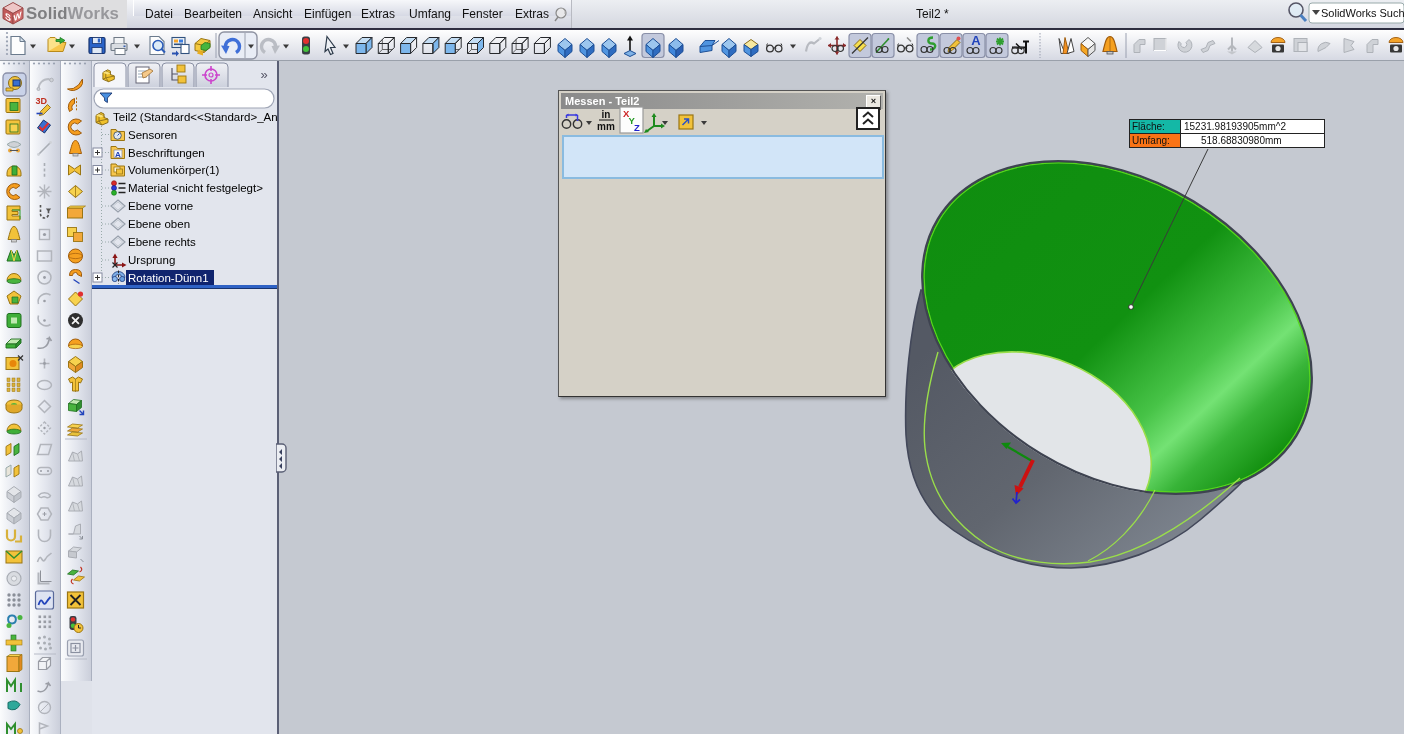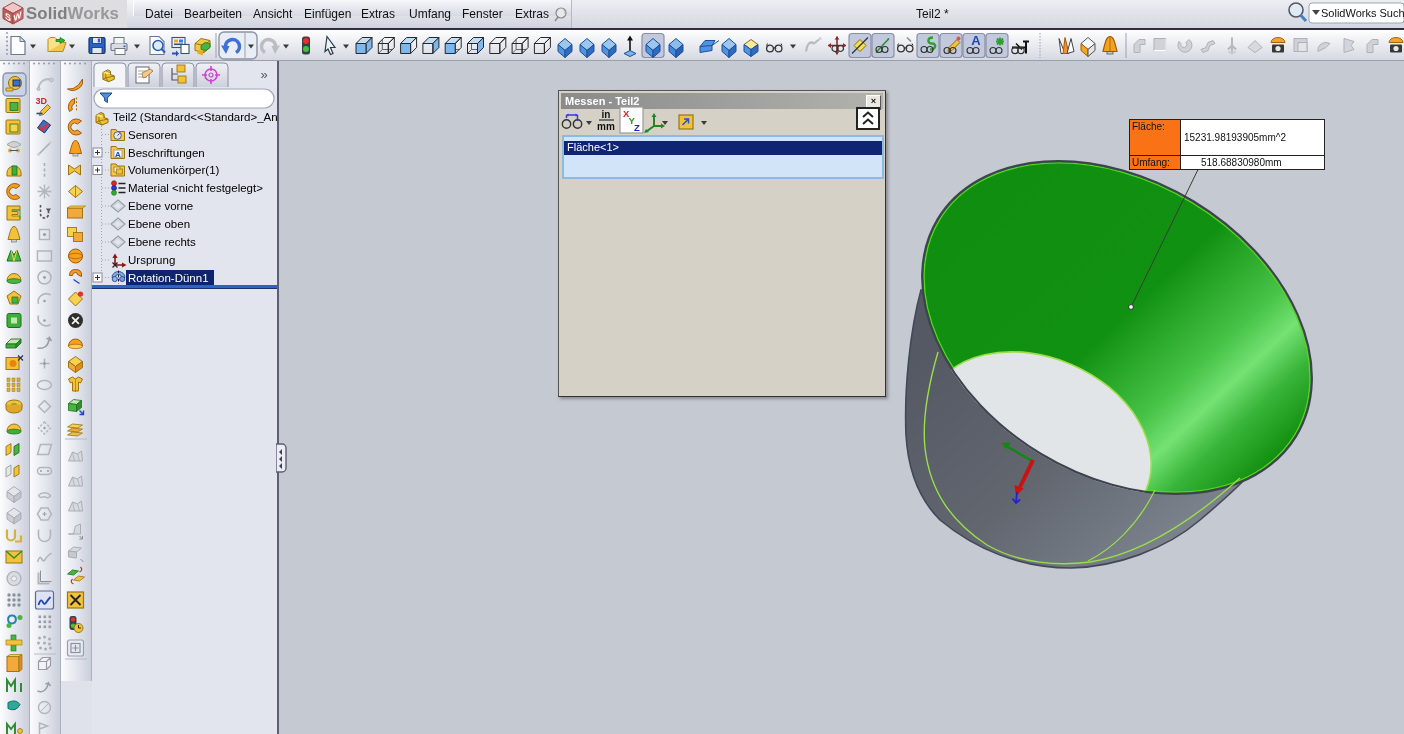--- a/index.html
+++ b/index.html
@@ -824,22 +824,22 @@
         <line x1="1" y1="-1" x2="-12" y2="26" stroke="#cc1111" stroke-width="4"></line>
         <path d="M-16,35 l-1.5,-11 9,3.5 z" fill="#cc1111"></path>
         <path d="M-15,31 l-1,11 m-3.5,-4.5 l3.5,4.5 4,-3.5" stroke="#2222cc" stroke-width="1.7" fill="none"></path>
       </g>
       <line x1="1131" y1="307" x2="1208" y2="149" stroke="#3a3a3a" stroke-width="1"></line>
       <circle cx="1131" cy="307" r="2.4" fill="#fff" stroke="#333" stroke-width="1"></circle>
     </g>
   </svg>
 <div style="position:absolute;left:1129px;top:119px;border:1px solid #222;background:#fff;font:10px 'Liberation Sans',sans-serif;color:#111">
     <div style="display:flex;border-bottom:1px solid #222">
-      <div style="width:46px;background:#f97316;border-right:1px solid #222;padding:1px 2px">Fläche:</div>
-      <div style="padding:12px 3px;width:103px">15231.98193905mm^2</div>
+      <div style="width:46px;background:#14b8a6;border-right:1px solid #222;padding:1px 2px">Fläche:</div>
+      <div style="padding:1px 3px;width:103px">15231.98193905mm^2</div>
     </div>
     <div style="display:flex">
       <div style="width:46px;background:#f97316;border-right:1px solid #222;padding:1px 2px">Umfang:</div>
       <div style="padding:1px 20px;width:103px">518.68830980mm</div>
     </div>
   </div>
 <svg width="186" height="50" style="position:absolute;left:92px;top:61px">
     <path d="M2,26 v-20 a4,4 0 0 1 4,-4 h24 a4,4 0 0 1 4,4 v20" fill="#f4f5f9" stroke="#8a90a4" stroke-width="1"></path>
     <path d="M36,26 v-20 a4,4 0 0 1 4,-4 h24 a4,4 0 0 1 4,4 v20" fill="url(#tabgrad)" stroke="#8a90a4" stroke-width="1"></path>
     <path d="M70,26 v-20 a4,4 0 0 1 4,-4 h24 a4,4 0 0 1 4,4 v20" fill="url(#tabgrad)" stroke="#8a90a4" stroke-width="1"></path>
@@ -984,14 +984,13 @@
       <g transform="translate(125,17)">
         <rect x="-7" y="-7" width="14" height="14" fill="#f2c23a" stroke="#9a7513" stroke-width="1.2"></rect>
         <path d="M-3.5,3 l6,-6 m0,4.5 v-4.5 h-4.5" fill="none" stroke="#2a52c8" stroke-width="1.5"></path>
       </g>
       <path d="M140 16 l6 0 l-3 4 z" fill="#3a3a3a"></path>
       <rect x="296" y="3" width="22" height="21" fill="#fff" stroke="#222" stroke-width="2"></rect>
       <path d="M302,12 l5,-4.5 5,4.5 M302,19 l5,-4.5 5,4.5" fill="none" stroke="#222" stroke-width="2"></path>
     </svg>
     <div style="position:absolute;left:3px;top:44px;width:318px;height:40px;background:#d2e5f8;border:2px solid #8abbe0">
       <div style="height:4px"></div>
-      <div style="height:13px;background:#0f2472;color:#fff;font:11px 'Liberation Sans',sans-serif;padding:0 0 1px 3px">Fläche&lt;1&gt;</div>
     </div>
   </div>
 </body></html>

